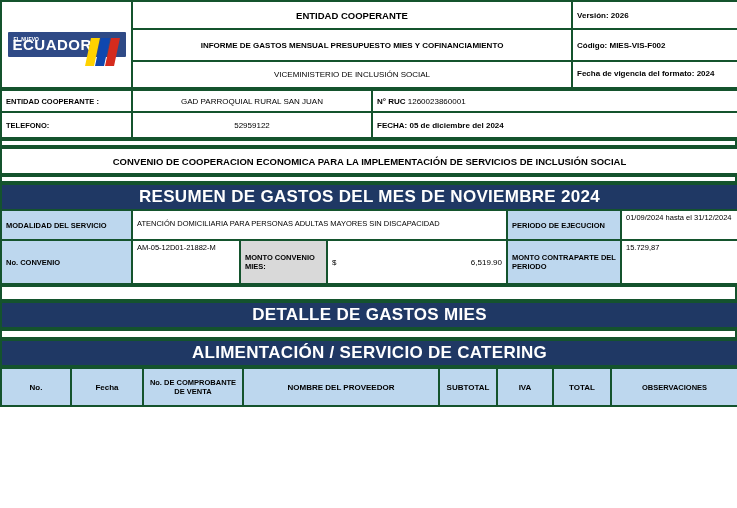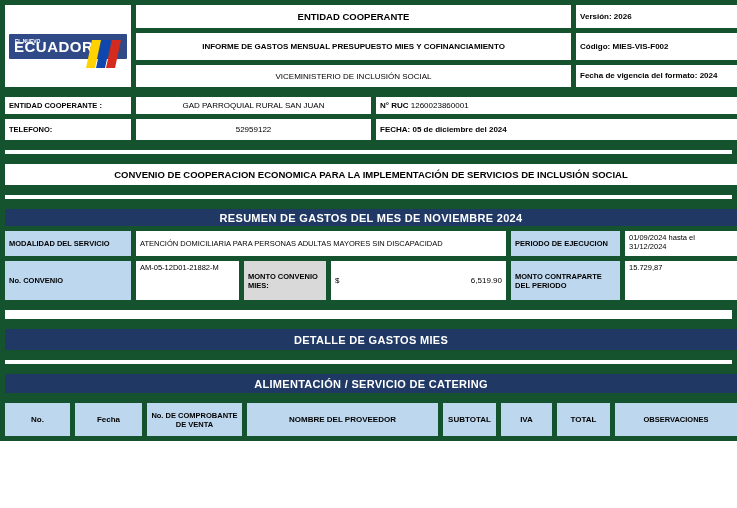--- a/index.html
+++ b/index.html
@@ -20,21 +20,21 @@
     width: 737px;
     height: 508px;
     box-sizing: border-box;
   }
   table.grid {
     border-collapse: collapse;
     table-layout: fixed;
     width: 737px;
   }
   table.grid td {
-    border: 5px solid #14532d;
+    border: 2px solid #14532d;
     vertical-align: middle;
     padding: 2px 4px;
     box-sizing: border-box;
     overflow: hidden;
   }
   .c { text-align: center; }
   .r { text-align: right; }
   .l { text-align: left; }
   .b { font-weight: bold; }
   .small { font-size: 8px; }
@@ -91,21 +91,21 @@
   .flag .s1 { left: 0px; background: #ffd200; }
   .flag .s2 { left: 10px; background: #0f47af; }
   .flag .s3 { left: 20px; background: #d52b1e; }
 
   
   .dark-band {
     background: #1f3864;
     color: #ffffff;
     font-weight: bold;
     text-align: center;
-    font-size: 11px;
+    font-size: 17px;
     letter-spacing: 0.3px;
     margin-top: 40px;
   }
   .gray-band {
     background: #d9d9d9;
   }
   .lt-blue {
     background: #bdd7ee;
   }
   .spacer-row td { border: none; height: 5px; }

